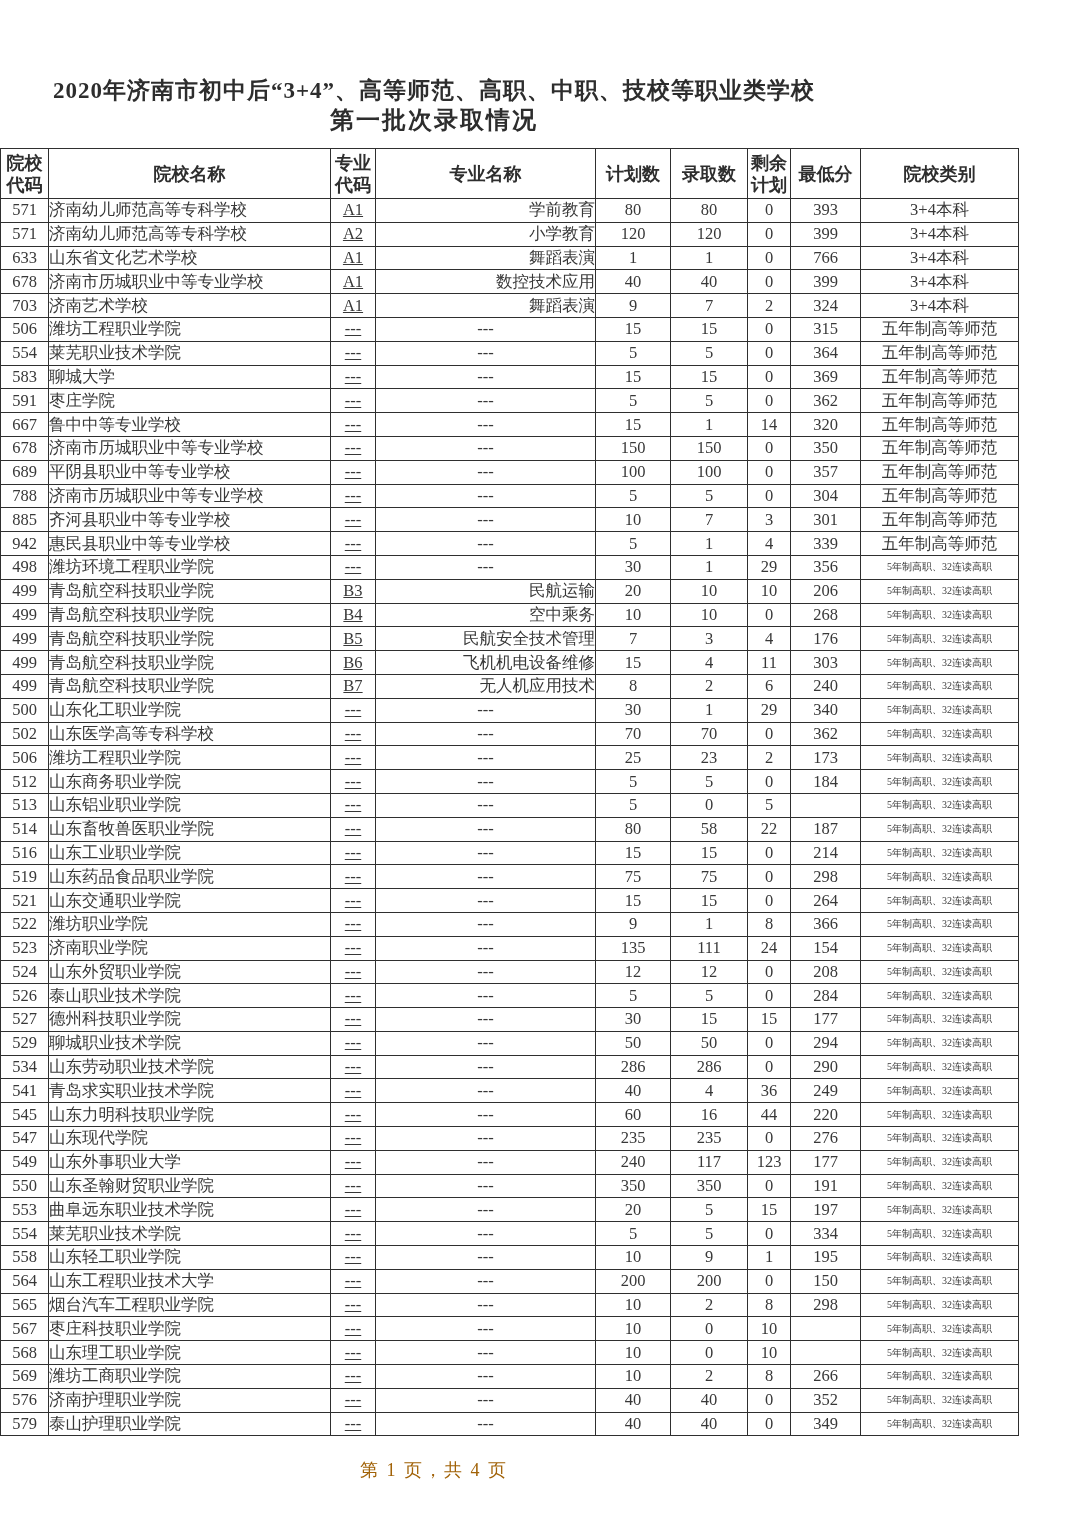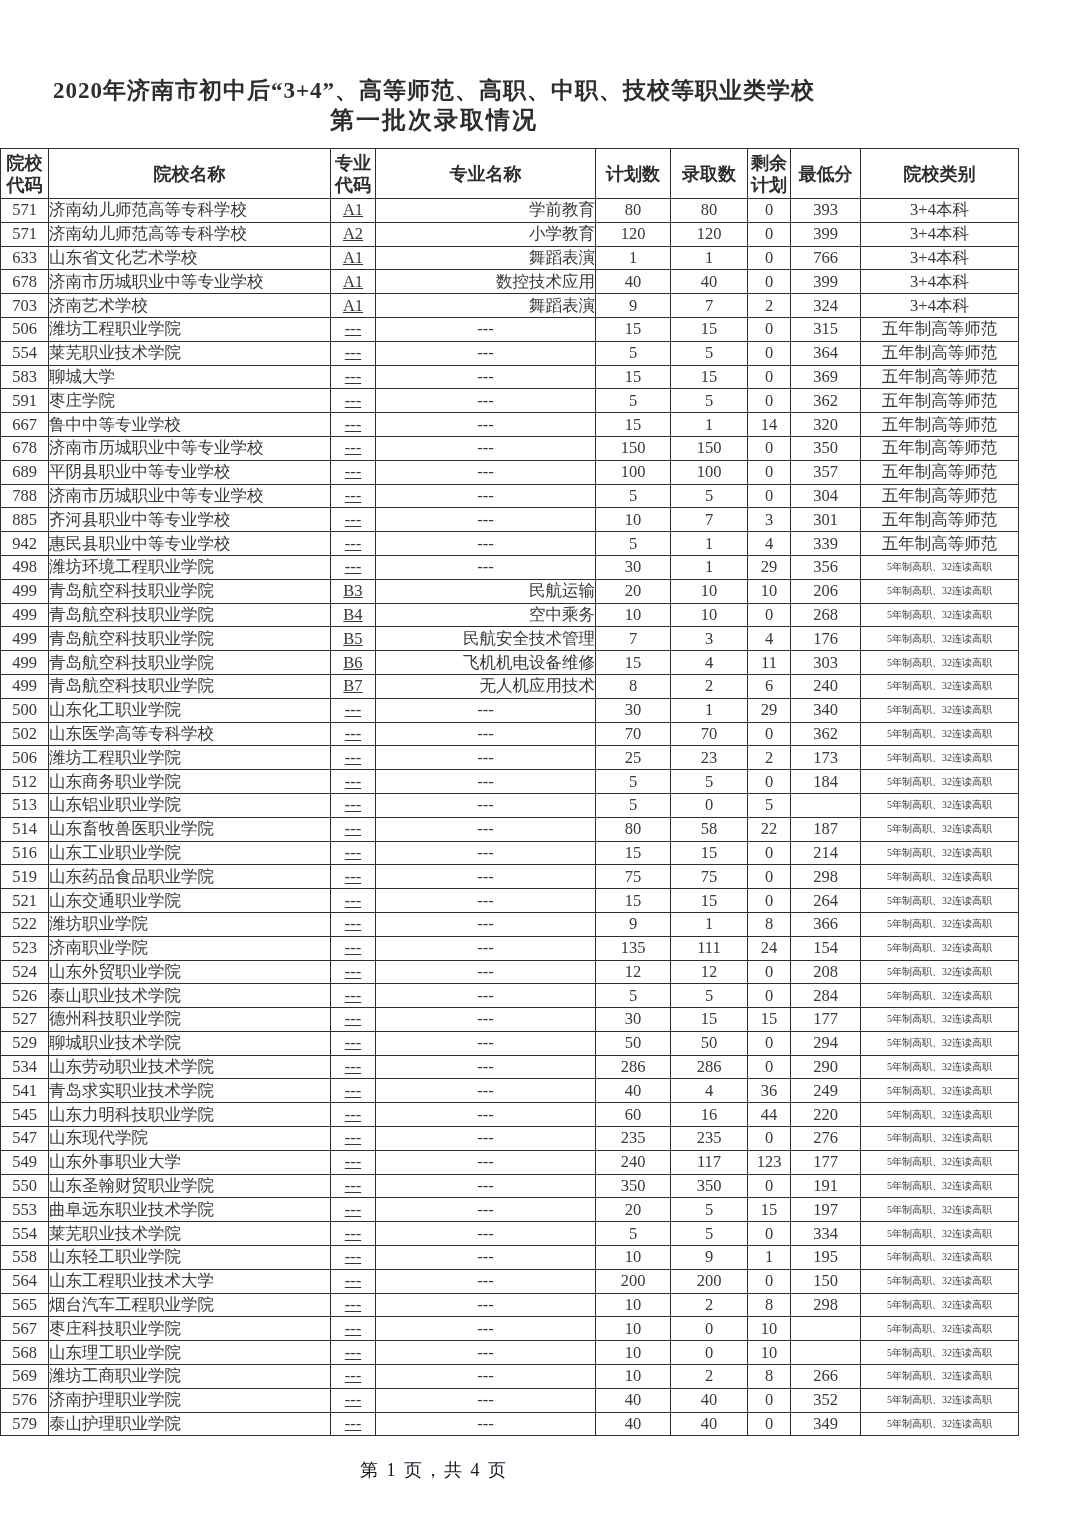--- a/index.html
+++ b/index.html
@@ -36,21 +36,21 @@
   col.w6 { width: 43px; }  col.w7 { width: 70px; }  col.w8 { width: 158px; }
   td.c0 { text-align: center; }
   td.c1 { text-align: left; padding-left: 5px; font-size: 17px; }
   td.c2 { text-align: center; text-decoration: underline; }
   td.c3 { text-align: right; padding-left: 7px; font-size: 17px; }
   td.c3.dash { text-align: center; padding-left: 0; }
   td.c4, td.c5, td.c6, td.c7 { text-align: center; font-size: 16px; }
   td.c8 { text-align: center; font-size: 15.5px; font-family: Liberation Serif, serif; }
   td.c8.small-cat { font-size: 10px; letter-spacing: 0; }
   .footer {
-    text-align: center; font-size: 18px; color: #0f172a;
+    text-align: center; font-size: 18px; color: #a16207;
     margin-top: 22px; letter-spacing: 2px;
   }
 </style>
 </head>
 <body>
 
 <div class="page">
   <div class="title">
     <div class="t1">2020年济南市初中后“3+4”、高等师范、高职、中职、技校等职业类学校</div>
     <div class="t2">第一批次录取情况</div>

